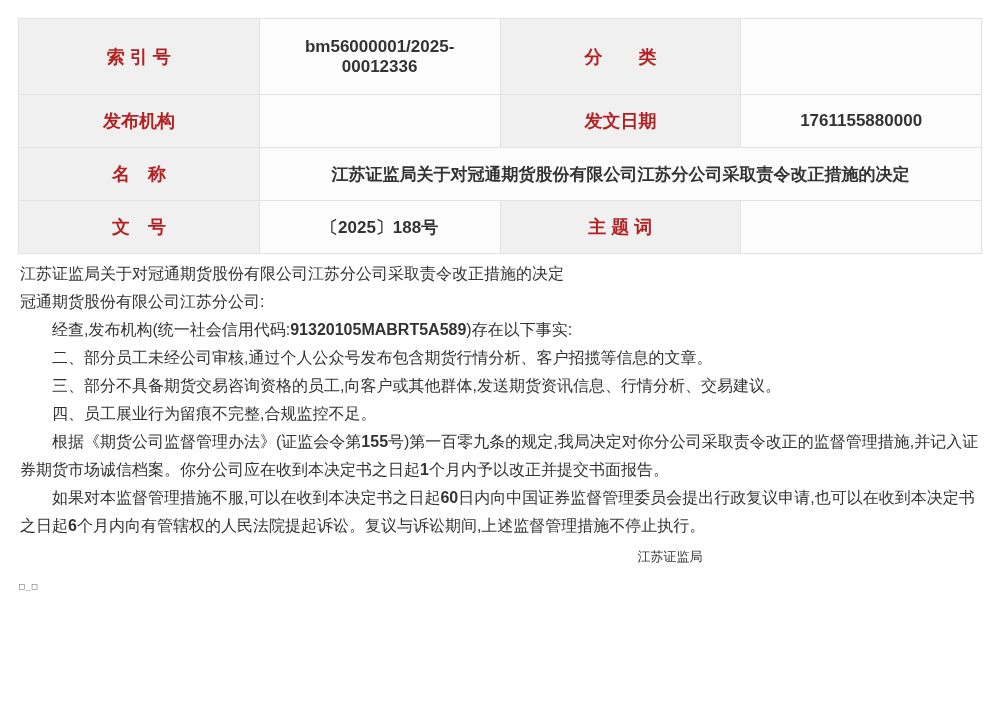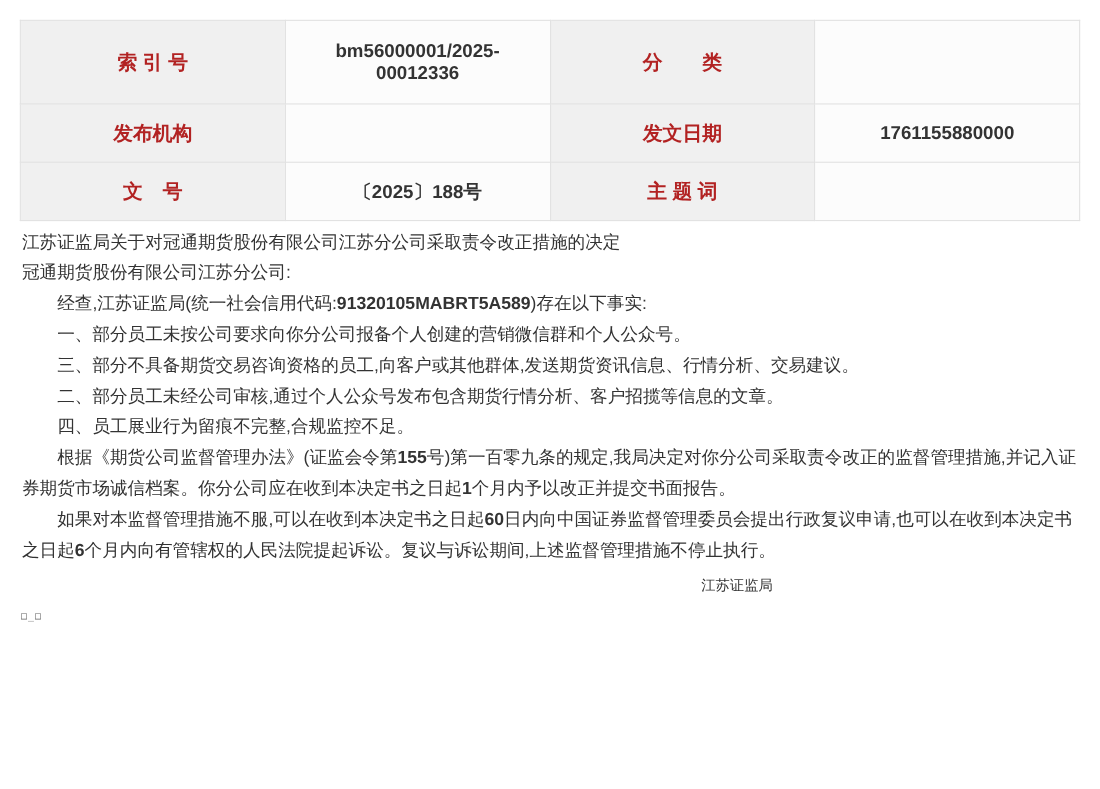--- a/index.html
+++ b/index.html
@@ -41,36 +41,39 @@
       <td class="val" style="width:25%">bm56000001/2025-00012336</td>
       <td class="lbl" style="width:25%">分　　类</td>
       <td class="val" style="width:25%"></td>
     </tr>
     <tr class="r2">
       <td class="lbl">发布机构</td>
       <td class="val"></td>
       <td class="lbl">发文日期</td>
       <td class="val">1761155880000</td>
     </tr>
+    <tr class="r3">
+      <td class="lbl">名　称</td>
+      <td class="val" colspan="3">江苏证监局关于对冠通期货股份有限公司江苏分公司采取责令改正措施的决定</td>
+    </tr>
     <tr class="r4">
       <td class="lbl">文　号</td>
       <td class="val">〔2025〕188号</td>
       <td class="lbl">主 题 词</td>
       <td class="val"></td>
     </tr>
   </tbody>
     </table>
 
   <div class="doc-body">
     <p>江苏证监局关于对冠通期货股份有限公司江苏分公司采取责令改正措施的决定</p>
     <p>冠通期货股份有限公司江苏分公司:</p>
-    <p class="ind"><span>经查,江苏证监局(统一社会信用代码:</span><b>91320105MABRT5A589</b><span>)存在以下事实:</span></p>
-    <p class="ind">一、部分员工未按公司要求向你分公司报备个人创建的营销微信群和个人公众号。</p>
+    <p class="ind"><span>经查,发布机构(统一社会信用代码:</span><b>91320105MABRT5A589</b><span>)存在以下事实:</span></p>
+    <p class="ind">二、部分员工未经公司审核,通过个人公众号发布包含期货行情分析、客户招揽等信息的文章。</p>
     <p class="ind">三、部分不具备期货交易咨询资格的员工,向客户或其他群体,发送期货资讯信息、行情分析、交易建议。</p>
-    <p class="ind">二、部分员工未经公司审核,通过个人公众号发布包含期货行情分析、客户招揽等信息的文章。</p>
     <p class="ind">四、员工展业行为留痕不完整,合规监控不足。</p>
     <p class="ind"><span>根据《期货公司监督管理办法》(证监会令第</span><b>155</b><span>号)第一百零九条的规定,我局决定对你分公司采取责令改正的监督管理措施,并记入证券期货市场诚信档案。你分公司应在收到本决定书之日起</span><b>1</b><span>个月内予以改正并提交书面报告。</span></p>
     <p class="ind"><span>如果对本监督管理措施不服,可以在收到本决定书之日起</span><b>60</b><span>日内向中国证券监督管理委员会提出行政复议申请,也可以在收到本决定书之日起</span><b>6</b><span>个月内向有管辖权的人民法院提起诉讼。复议与诉讼期间,上述监督管理措施不停止执行。</span></p>
   </div>
 
   <div class="signature">
     <div>江苏证监局</div>
   </div>
 
   <div class="artifact">□_□</div>

